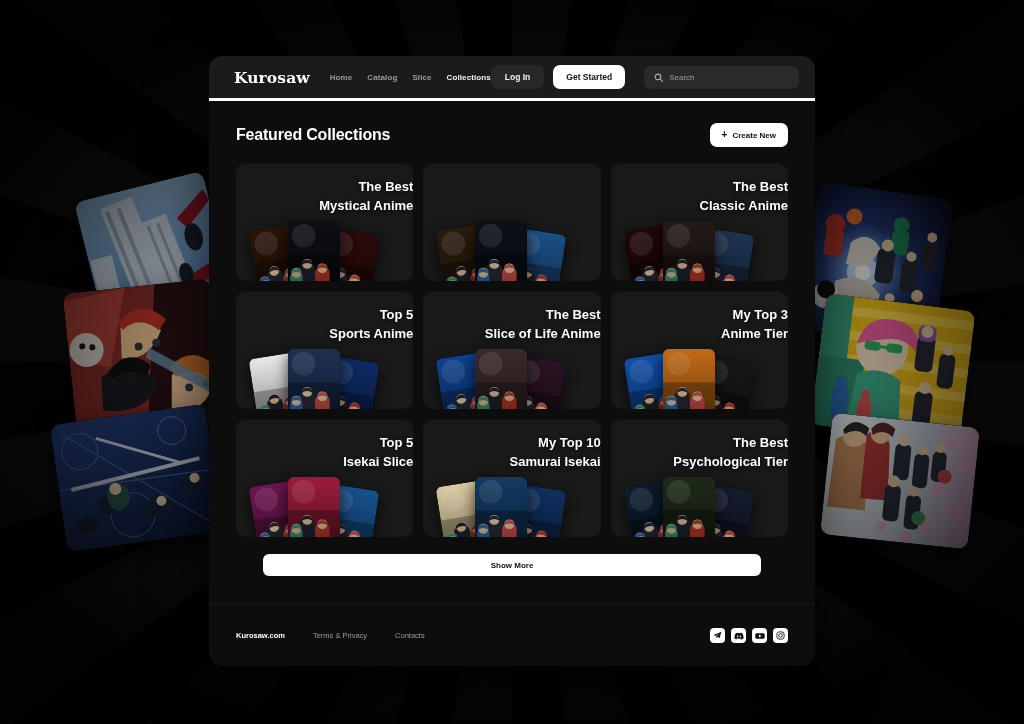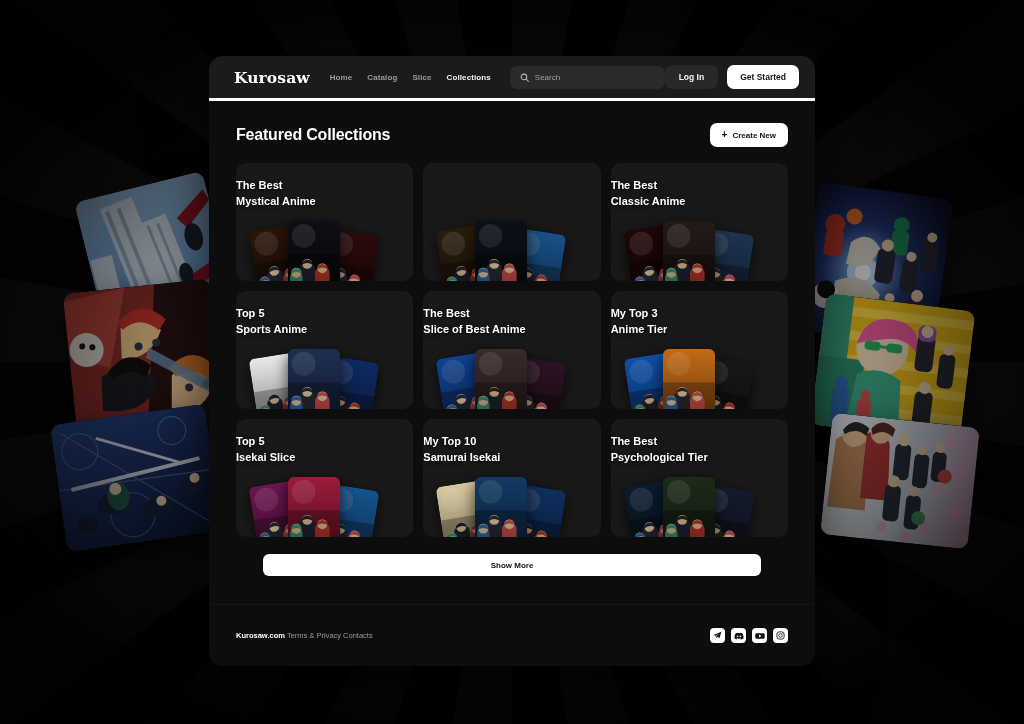--- a/index.html
+++ b/index.html
@@ -96,22 +96,22 @@
   #createbtn .plus { font-size: 10px; line-height: 1; font-weight: 700; }
 
   
   #grid { display: grid; grid-template-columns: repeat(3, 1fr); gap: 10px; }
   .coll {
     position: relative; height: 118px; border-radius: 10px;
     background: #191919; overflow: hidden; cursor: pointer;
   }
   .coll .ctitle {
     position: relative; z-index: 3;
-    padding-top: 15px; text-align: left;
-    font-size: 11px; font-weight: 700; color: #fff; line-height: 1.45;
+    padding-top: 15px; text-align: right;
+    font-size: 13px; font-weight: 700; color: #fff; line-height: 1.45;
     text-shadow: 0 1px 4px rgba(0,0,0,.8);
   }
   .fan { position: absolute; left: 0; right: 0; bottom: -14px; height: 80px; }
   .fan .pc {
     position: absolute; bottom: 0;
     width: 52px; height: 74px;
     border-radius: 6px; overflow: hidden;
     box-shadow: 0 5px 14px rgba(0,0,0,.7);
     background: #141414;
   }
@@ -124,21 +124,21 @@
     font-size: 8px; font-weight: 700; cursor: pointer; width: calc(100% - 54px);
     font-family: "Liberation Sans", sans-serif;
   }
 
   
   #footer {
     position: absolute; left: 0; right: 0; bottom: 0; height: 62px;
     display: flex; align-items: center; padding: 0 27px;
     border-top: 1px solid #171717;
   }
-  #flinks { display: flex; align-items: flex-start; gap: 2px; }
+  #flinks { display: flex; align-items: flex-start; gap: 28px; }
   #flinks .brand { font-size: 7.5px; font-weight: 700; color: #fff; cursor: pointer; }
   #flinks .fl { font-size: 7.5px; color: #9a9a9a; cursor: pointer; }
   #socials { margin-left: auto; display: flex; gap: 6px; }
   .soc {
     width: 15px; height: 15px; border-radius: 4px; background: #fff;
     display: flex; align-items: center; justify-content: center; cursor: pointer;
   }
   .soc svg { display: block; }
 </style>
 </head>
@@ -423,34 +423,34 @@
   <div id="topbar">
     <div id="logo">Kurosaw</div>
 
     <div id="nav">
       <div class="navlink">Home</div>
       <div class="navlink">Catalog</div>
       <div class="navlink">Slice</div>
       <div class="navlink active">Collections</div>
     </div>
 
+    <div id="authwrap">
+      <button class="btn-dark">Log In</button>
+      <button class="btn-light">Get Started</button>
+    </div>
+
     <div id="searchbox">
       <span>
         <svg width="9" height="9" viewBox="0 0 16 16" fill="none" stroke="#b4b4b4" stroke-width="1.8">
           <circle cx="7" cy="7" r="5"></circle>
             <path d="M11 11 L15 15" stroke-linecap="round"></path>
         </svg>
       </span>
       <span class="ph">Search</span>
     </div>
-
-    <div id="authwrap">
-      <button class="btn-dark">Log In</button>
-      <button class="btn-light">Get Started</button>
-    </div>
   </div>
 
   <div id="main">
     <div id="headrow">
       <div id="ptitle">Featured Collections</div>
       <button id="createbtn">
         <span class="plus">+</span>
         <span>Create New</span>
       </button>
     </div>
@@ -756,21 +756,21 @@
                 <circle cx="8.32" cy="51.8" r="4.94" fill="#f0c79a"></circle>
                 <path d="M3.12 50.31999999999999 q5.2 -5.92 10.4 0 l0 2.2199999999999998 q-5.2 -3.33 -10.4 0 Z" fill="#3a9f7c"></path>
                 <rect width="52" height="74" fill="url(#pg11)"></rect>
               </svg>
             </div>
           </div>
         </div>
         <div class="coll">
           <div class="ctitle">
             <div>The Best</div>
-            <div>Slice of Best Anime</div>
+            <div>Slice of Life Anime</div>
           </div>
           <div class="fan">
             <div class="pc" style="left: 18px; bottom: -6px; transform: rotate(-9deg); z-index: 1;">
               <svg class="art" viewBox="0 0 52 74" preserveAspectRatio="none">
     <defs>
                   <linearGradient id="pg12" x1="0" y1="0" x2="0" y2="1">
       <stop offset="0" stop-color="rgba(0,0,0,0)"></stop>
                     <stop offset="1" stop-color="rgba(0,0,0,.45)"></stop>
     </linearGradient>
                 </defs>

